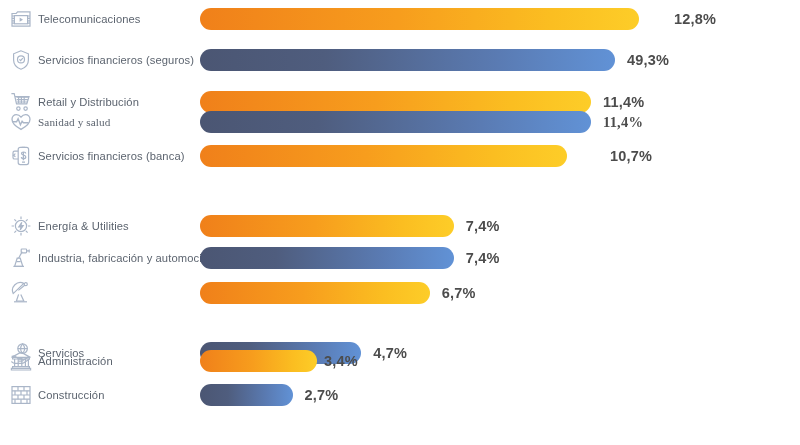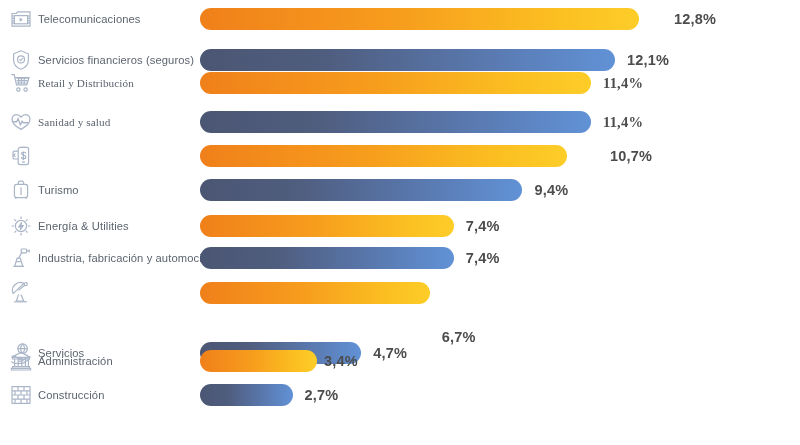--- a/index.html
+++ b/index.html
@@ -119,23 +119,23 @@
         <svg viewBox="0 0 24 24" fill="none" stroke="#aab6c8" stroke-width="1.2">
           <path d="M12 2.8 4.6 5.8v6.1c0 4.3 3 7.7 7.4 9.3 4.4-1.6 7.4-5 7.4-9.3V5.8z"></path>
           <circle cx="12" cy="11.4" r="3.5"></circle>
           <path d="m10.4 11.4 1.2 1.3 2.2-2.5"></path>
         </svg>
       </div>
       <div class="label-cell">Servicios financieros (seguros)</div>
       <div class="bar-track" style="left: 200px; width: 415.03px;">
         <div class="bar blue" style="width: 100%;"></div>
       </div>
-      <div class="value-cell" style="left: 627.03px;">12,1%</div>
-    </div>
-    <div class="row" style="top: 70px; height: 26px; font-family: Liberation Serif, serif;">
+      <div class="value-cell" style="left: 627.03px;">49,3%</div>
+    </div>
+    <div class="row" style="top: 89px; height: 26px;">
       <div class="icon-cell">
         <svg viewBox="0 0 24 24" fill="none" stroke="#aab6c8" stroke-width="1.2">
           <path d="M2.4 3.6h2.8l2.3 10.2h10.3l2.2-7.2H6.3"></path>
           <path d="M7.6 7.2h12M7.6 9.6h11.5M7.6 12h10.8M9.6 6.6v6.6M12.4 6.6v6.6M15.2 6.6v6.6"></path>
           <circle cx="9.4" cy="18.6" r="1.7"></circle>
           <circle cx="16.6" cy="18.6" r="1.7"></circle>
         </svg>
       </div>
       <div class="label-cell">Retail y Distribución</div>
       <div class="bar-track" style="left: 200px; width: 391.02px;">
@@ -159,38 +159,25 @@
     <div class="row" style="top: 142.8px; height: 26px;">
       <div class="icon-cell">
         <svg viewBox="0 0 24 24" fill="none" stroke="#aab6c8" stroke-width="1.2">
           <rect x="9.2" y="3.4" width="10.4" height="17.2" rx="2"></rect>
           <path d="M12.6 3.4h3.6M13 18.2h3"></path>
           <path d="M14.4 8v8.2M16.7 9.6c0-1-1-1.6-2.1-1.6s-2.1.5-2.1 1.5 1 1.3 2.1 1.6c1.2.3 2.2.7 2.2 1.8s-1 1.7-2.2 1.7-2.2-.6-2.2-1.7"></path>
           <path d="M9.2 7.2H5.6a1.6 1.6 0 0 0-1.6 1.6v4.6a1.6 1.6 0 0 0 1.6 1.6h3.6"></path>
           <path d="m6.4 9.6-2 1.6 2 1.6"></path>
         </svg>
       </div>
+      <div class="label-cell">Servicios financieros (banca)</div>
       <div class="bar-track" style="left: 200px; width: 367.01px;">
         <div class="bar orange" style="width: 100%;"></div>
       </div>
       <div class="value-cell" style="left: 610px; text-align: center;">10,7%</div>
-    </div>
-    <div class="row" style="top: 177px; height: 26px;">
-      <div class="icon-cell">
-        <svg viewBox="0 0 24 24" fill="none" stroke="#aab6c8" stroke-width="1.2">
-          <rect x="5.4" y="6.4" width="13.2" height="13.2" rx="2.4"></rect>
-          <path d="M9.4 6.4V4.6a1.4 1.4 0 0 1 1.4-1.4h2.4a1.4 1.4 0 0 1 1.4 1.4v1.8"></path>
-          <path d="M12 9.2v7.8M6.8 19.6v1.4M17.2 19.6v1.4"></path>
-        </svg>
-      </div>
-      <div class="label-cell">Turismo</div>
-      <div class="bar-track" style="left: 200px; width: 322.42px;">
-        <div class="bar blue" style="width: 100%;"></div>
-      </div>
-      <div class="value-cell" style="left: 534.42px;">9,4%</div>
     </div>
     <div class="row" style="top: 213px; height: 26px;">
       <div class="icon-cell">
         <svg viewBox="0 0 24 24" fill="none" stroke="#aab6c8" stroke-width="1.2">
           <circle cx="12" cy="12" r="5.6"></circle>
           <path d="m12.8 8.4-3 4.4h2.4l-1 3.2 3-4.4h-2.4z"></path>
           <path d="M12 2.6v2.4M12 19v2.4M2.6 12H5M19 12h2.4M5.4 5.4l1.7 1.7M16.9 16.9l1.7 1.7M18.6 5.4l-1.7 1.7M7.1 16.9l-1.7 1.7"></path>
         </svg>
       </div>
       <div class="label-cell">Energía &amp; Utilities</div>
@@ -222,21 +209,21 @@
           <path d="M4.2 12.6a7.8 7.8 0 0 1 10.6-10.2z"></path>
           <path d="m9.4 9.4 6.6-5.4"></path>
           <circle cx="16.8" cy="3.2" r="1.5"></circle>
           <path d="M9.6 13.4 7.4 20h7.4l-3-6.6"></path>
           <path d="M5 20.8h13"></path>
         </svg>
       </div>
       <div class="bar-track" style="left: 200px; width: 229.81px;">
         <div class="bar orange" style="width: 100%;"></div>
       </div>
-      <div class="value-cell" style="left: 441.81px; margin-top: 44px;">6,7%</div>
+      <div class="value-cell" style="left: 441.81px;">6,7%</div>
     </div>
     <div class="row" style="top: 300px; height: 26px; margin-top: 40px;">
       <div class="icon-cell">
         <svg viewBox="0 0 24 24" fill="none" stroke="#aab6c8" stroke-width="1.2">
           <circle cx="13.6" cy="7.6" r="4.8"></circle>
           <path d="M8.8 7.6h9.6M13.6 2.8c1.4 1.5 2.1 3.2 2.1 4.8s-.7 3.3-2.1 4.8c-1.4-1.5-2.1-3.2-2.1-4.8s.7-3.3 2.1-4.8z"></path>
           <path d="M2.8 15.4c1.6-.7 3-.4 4.2.5l2.6 2h3.2c.9 0 1.4.5 1.4 1.1s-.5 1.1-1.4 1.1H9.4"></path>
           <path d="M9.6 17.9h3.4M14.2 18.9l5-2.4c.9-.4 1.8.9.9 1.7l-5.2 3.6c-.7.5-1.3.6-2.2.6H6.2c-1 0-1.7-.4-2.6-1l-1.2-.9"></path>
         </svg>
       </div>

